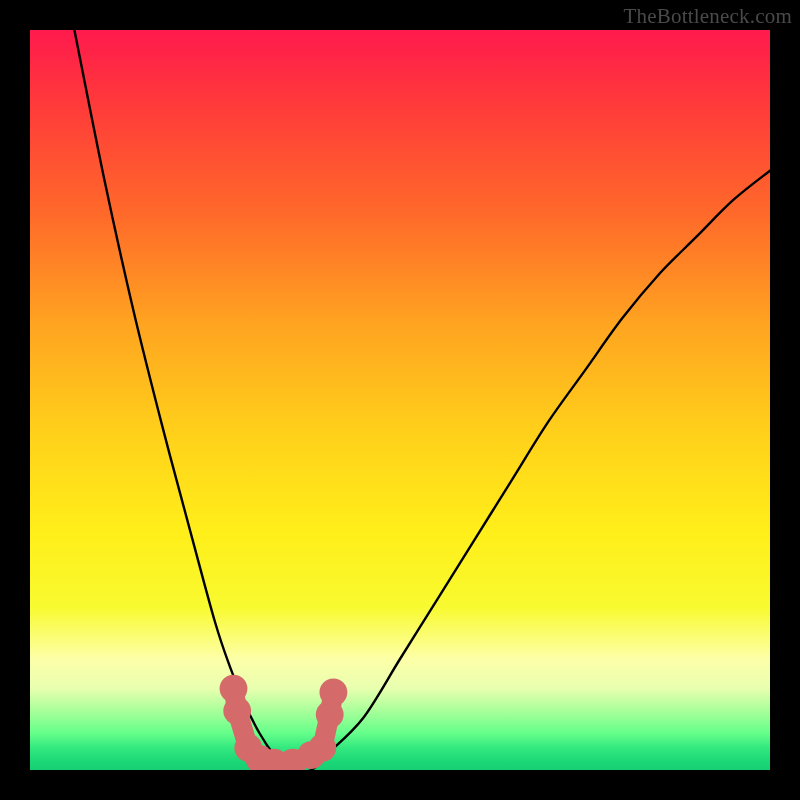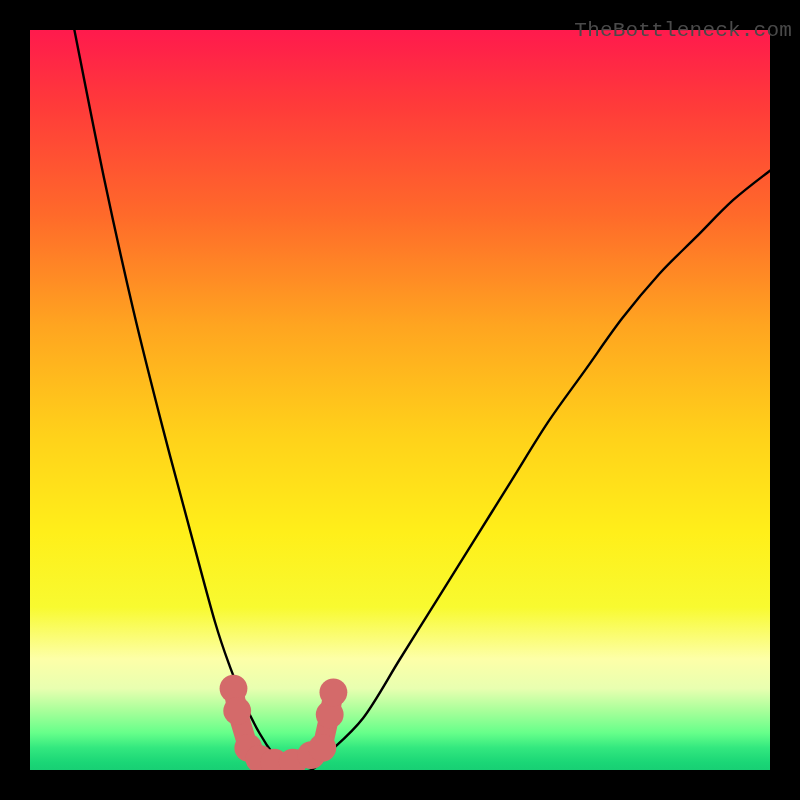--- a/index.html
+++ b/index.html
@@ -28,23 +28,23 @@
       #e8ffb0 89%,
       #a8ff9a 92%,
       #66ff8a 95%,
       #33e87f 97%,
       #1ad676 99%,
       #18cf74 100%
     );
   }
   .watermark {
     position: absolute;
-    top: 19px;
+    top: 4px;
     right: 8px;
-    font-family: Liberation Mono, monospace;
+    font-family: Liberation Serif, serif;
     font-size: 21px;
     color: #4a4a4a;
     font-weight: 500;
     letter-spacing: 0.2px;
     z-index: 10;
   }
   svg.curve {
     position: absolute;
     left: 30px;
     top: 30px;

